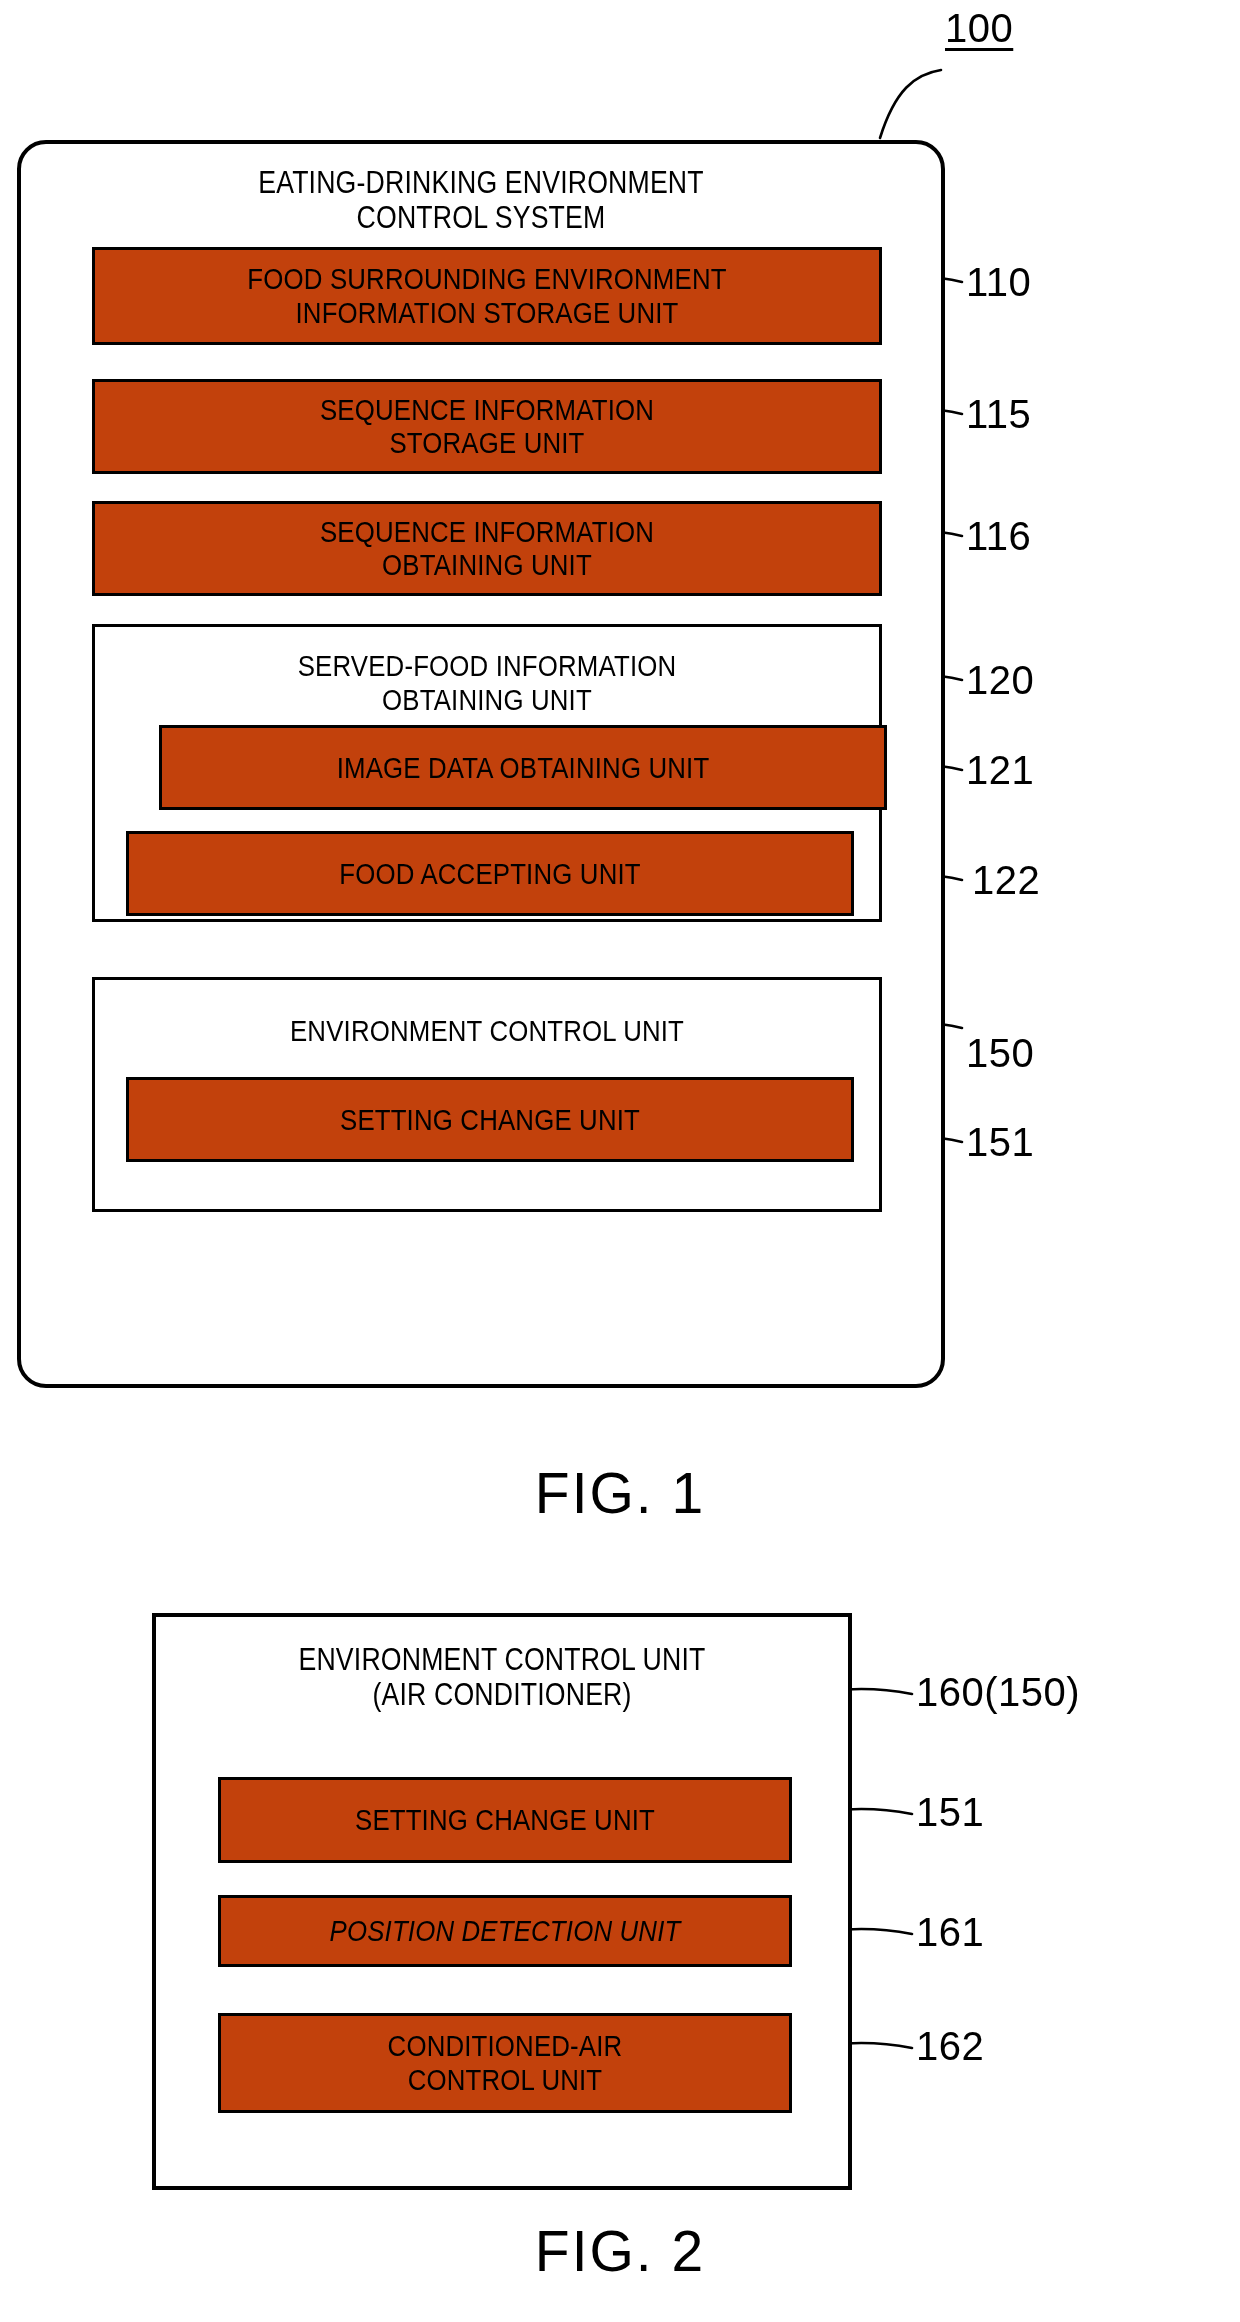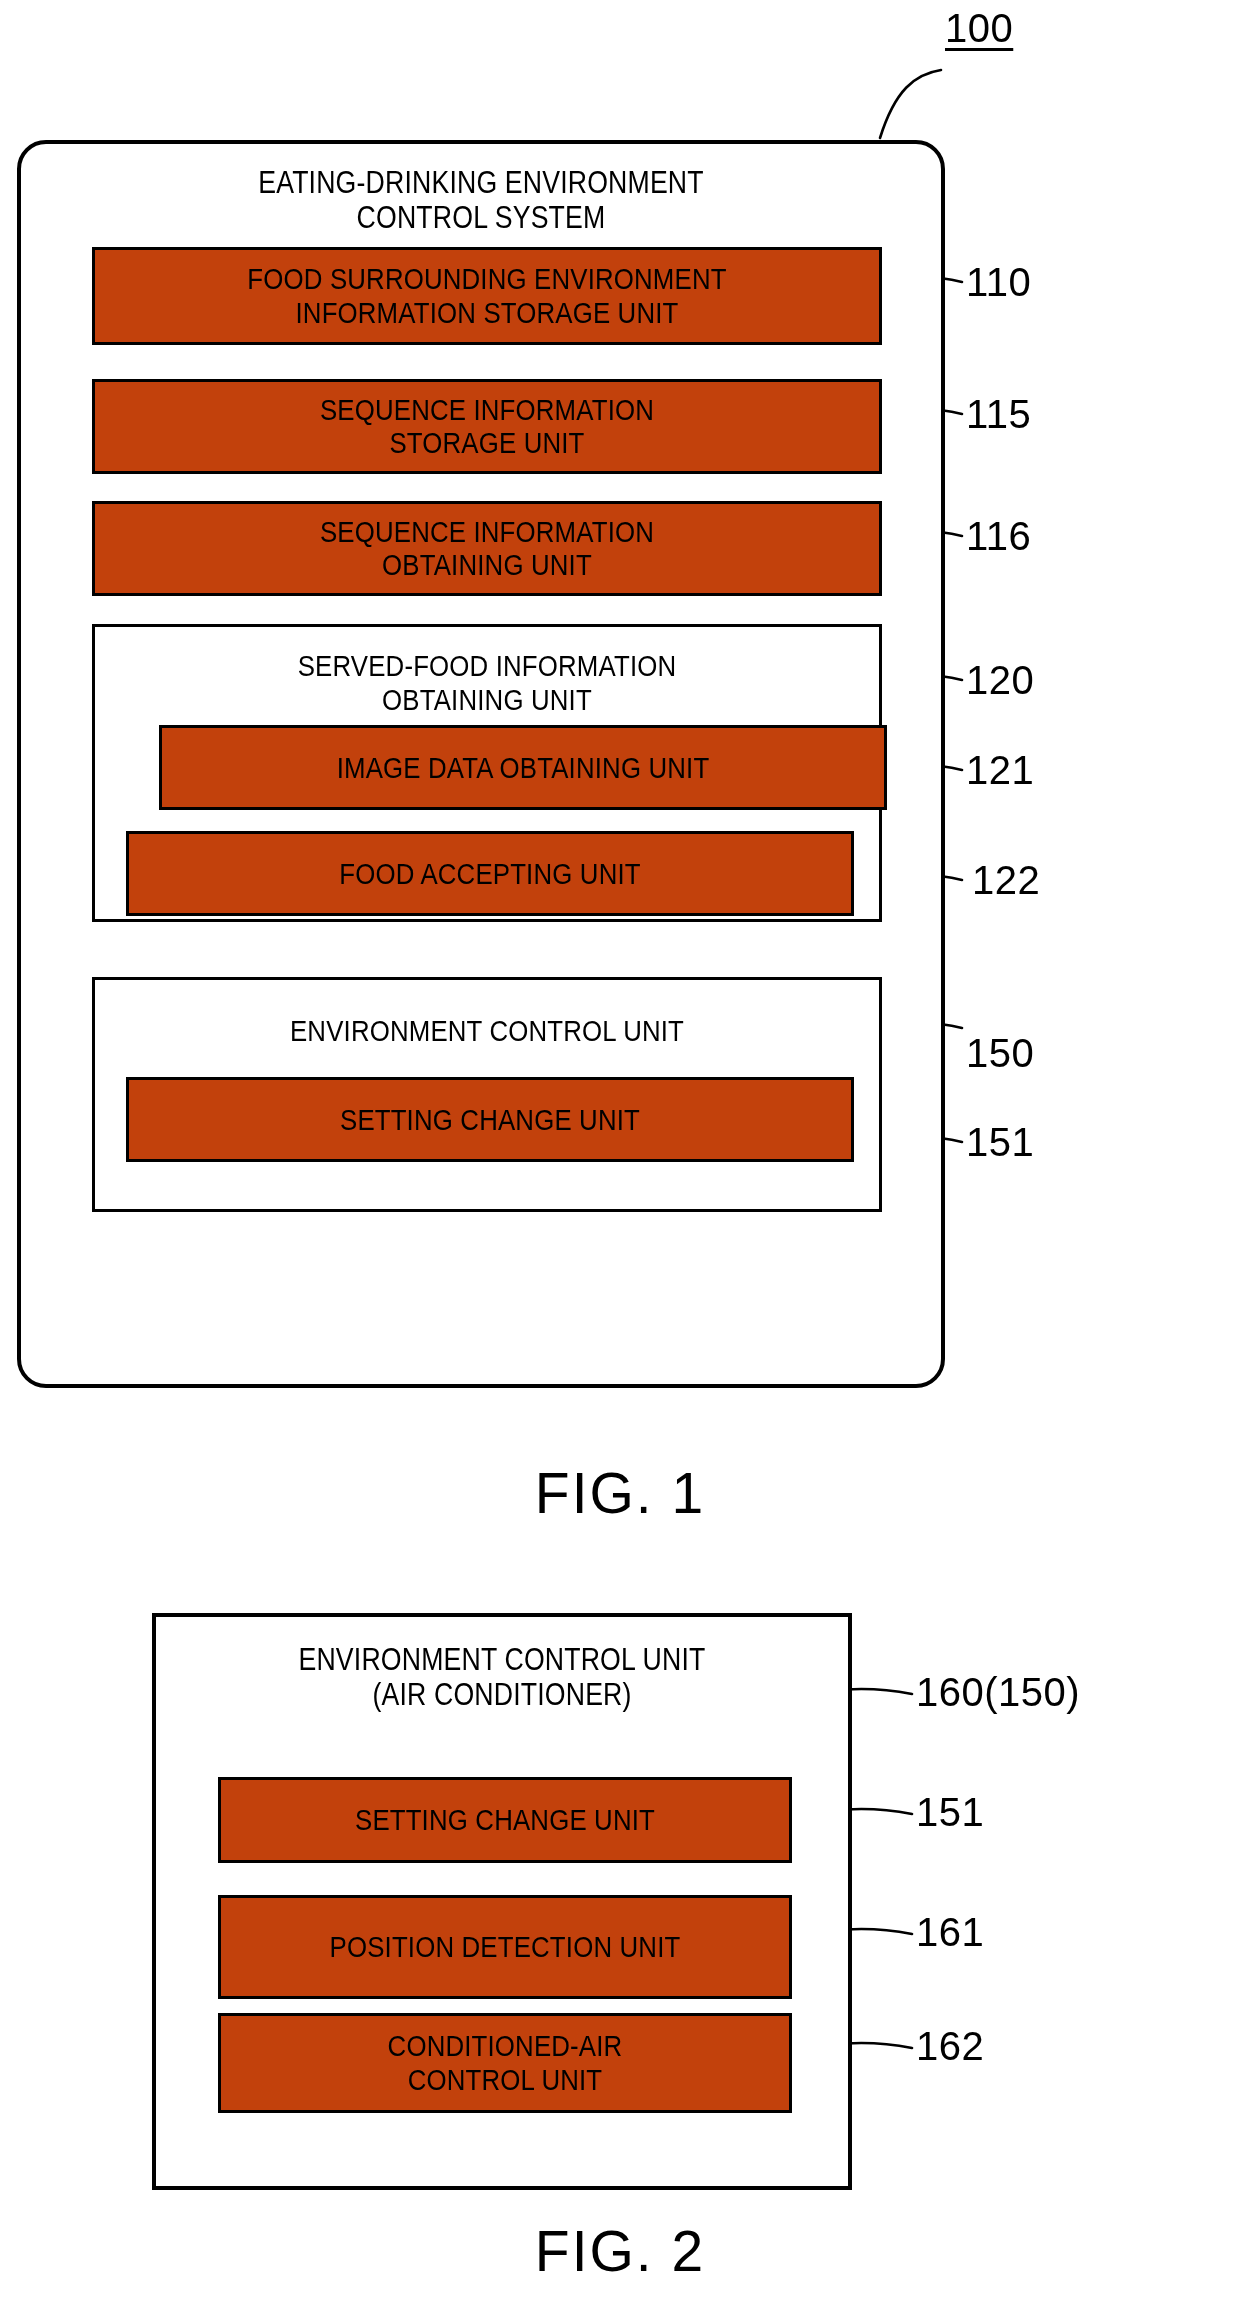--- a/index.html
+++ b/index.html
@@ -186,21 +186,21 @@
 
 <div class="abs outer-box" style="left:152px; top:1613px; width:700px; height:577px;">
 
   <div class="box-label sys-title" style="top:26px;">ENVIRONMENT CONTROL UNIT
 (AIR CONDITIONER)</div>
 
   <div class="abs unit-box" style="left:62px; top:160px; width:574px; height:86px;">
     <div class="box-label unit-title centered-label">SETTING CHANGE UNIT</div>
   </div>
 
-  <div class="abs unit-box" style="left:62px; top:278px; width:574px; height:104px;">
+  <div class="abs unit-box" style="left:62px; top:278px; width:574px; height:72px;font-style:italic;">
     <div class="box-label unit-title centered-label">POSITION DETECTION UNIT</div>
   </div>
 
   <div class="abs unit-box" style="left:62px; top:396px; width:574px; height:100px;">
     <div class="box-label unit-title centered-label">CONDITIONED-AIR
 CONTROL UNIT</div>
   </div>
 </div>
 
 <div class="ref abs" style="left:916px; top:1672px;">160(150)</div>

